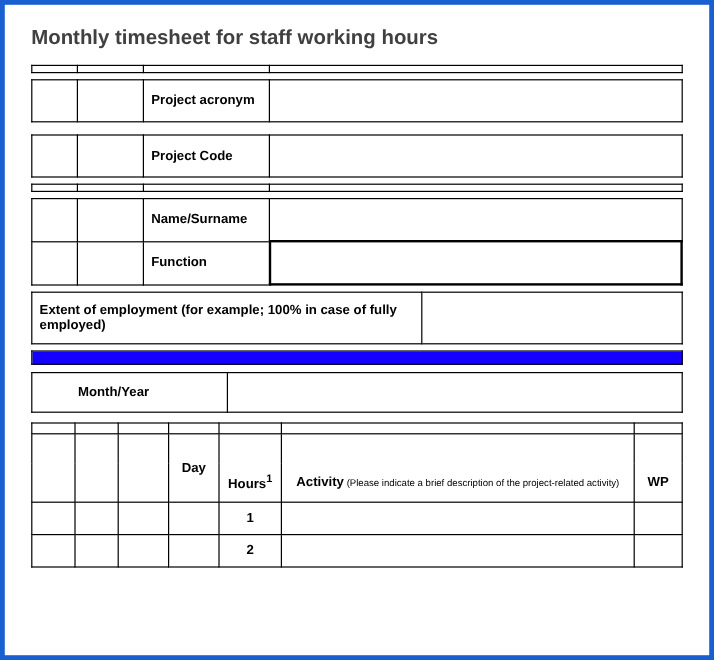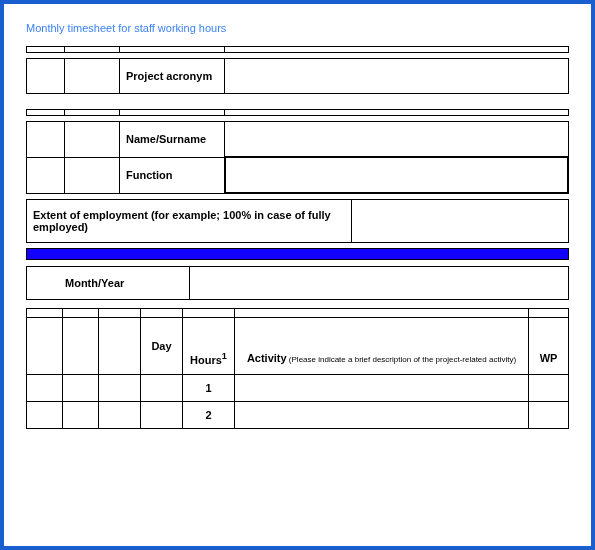--- a/index.html
+++ b/index.html
@@ -14,23 +14,23 @@
     box-sizing: border-box;
     border: 4px solid #1a5fd0;
     background: #fff;
     position: relative;
     overflow: hidden;
   }
   .content {
     padding: 18px 22px 0 22px;
   }
   .title {
-    color: #3b82f6;
-    font-weight: normal;
-    font-size: 11px;
+    color: #404040;
+    font-weight: bold;
+    font-size: 17px;
     margin-bottom: 12px;
   }
   table {
     width: 100%;
     border-collapse: collapse;
     table-layout: fixed;
   }
   td, th {
     border: 1px solid #000;
     font-size: 11px;
@@ -123,20 +123,26 @@
         <td></td>
         <td>Project acronym</td>
         <td></td>
       </tr>
       <tr class="spacer">
             <td colspan="4"></td>
           </tr>
       <tr class="spacer">
             <td colspan="4"></td>
           </tr>
+      <tr class="labelrow">
+        <td></td>
+        <td></td>
+        <td>Project Code</td>
+        <td></td>
+      </tr>
       <tr class="spacer">
             <td colspan="4"></td>
           </tr>
     </tbody>
       </table>
 
     <table>
       <colgroup>
         <col class="col-a">
           <col class="col-b">

